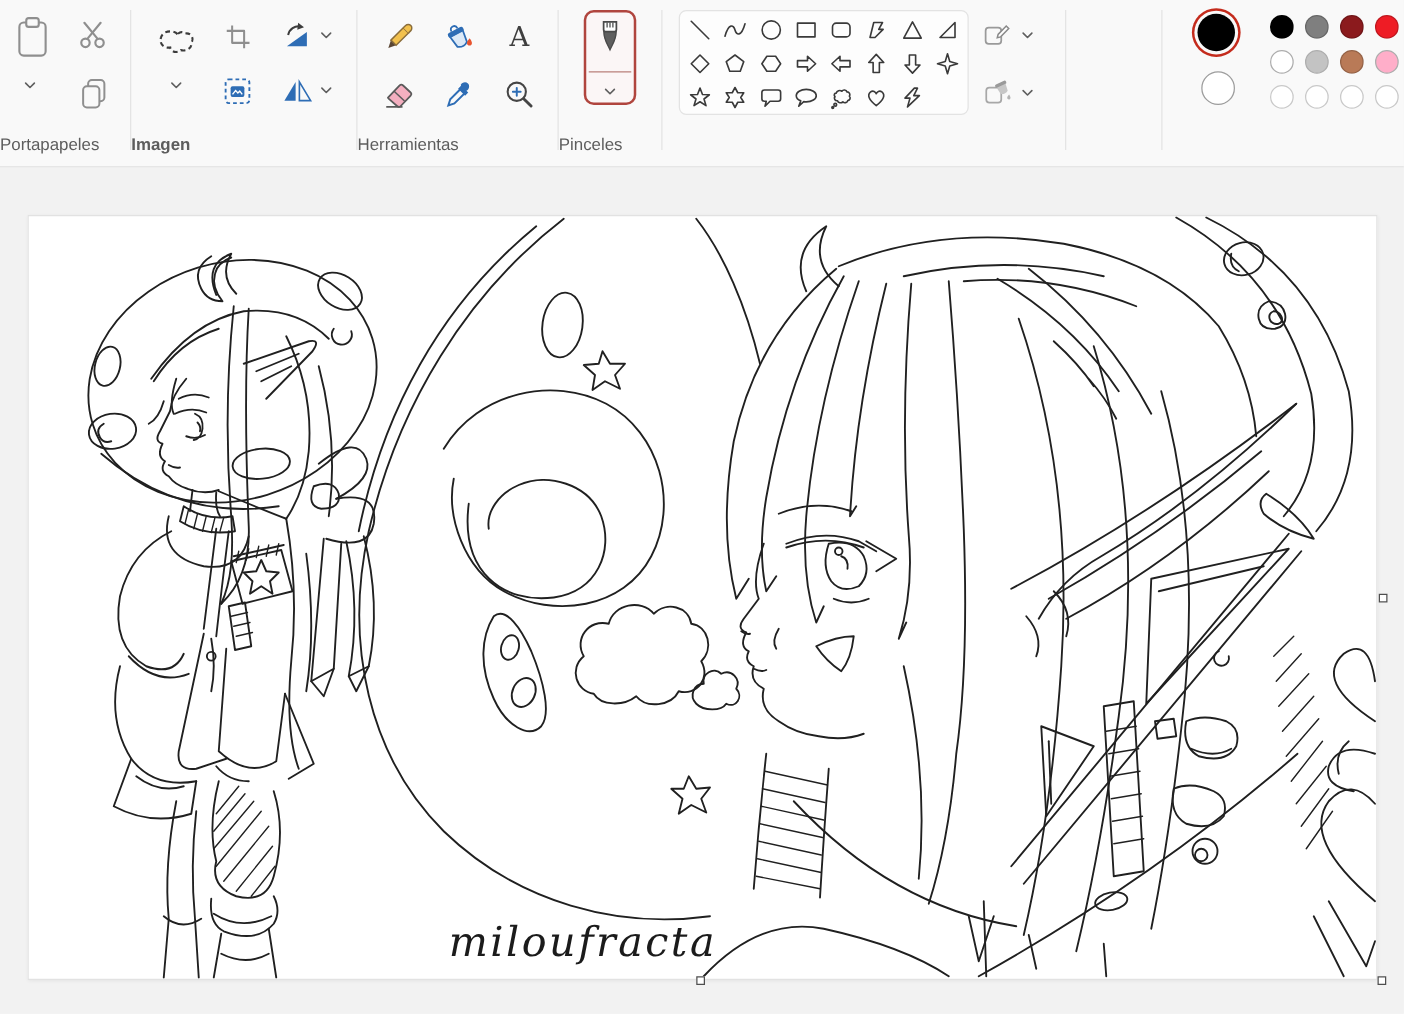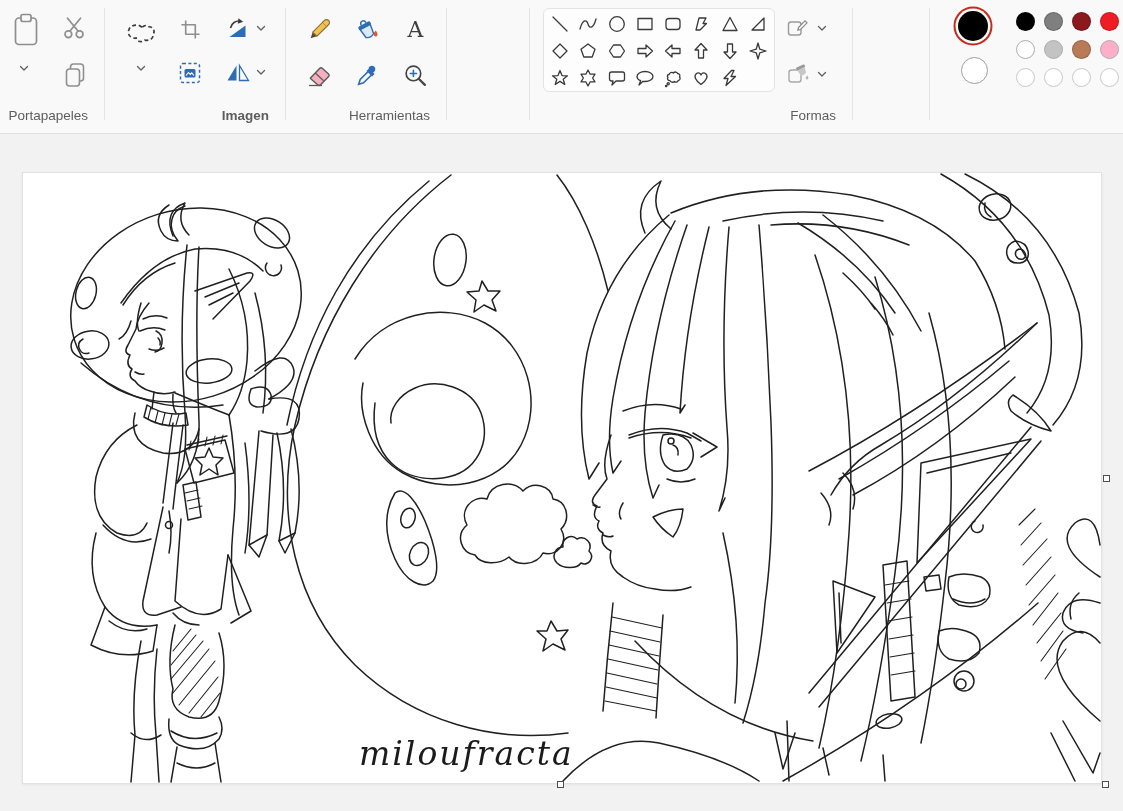--- a/index.html
+++ b/index.html
@@ -2,21 +2,21 @@
 <html><head>
 <meta charset="utf-8">
 <style>
   html,body{margin:0;padding:0;}
   body{width:1123px;height:811px;overflow:hidden;background:#f2f2f2;
        font-family:"Liberation Sans","DejaVu Sans",sans-serif;}
   .ribbon{position:absolute;left:0;top:0;width:1123px;height:133px;background:#f9f9f9;
           border-bottom:1px solid #e0e0e0;}
   .group{position:absolute;top:0;height:133px;}
   .gdiv{position:absolute;top:8px;width:1px;height:112px;background:#e4e4e4;}
-  .glabel{position:absolute;bottom:10px;left:0;right:16px;text-align:right;
+  .glabel{position:absolute;bottom:10px;left:0;right:16px;text-align:left;
           font-size:13.5px;color:#5d5d5d;white-space:nowrap;}
   .tbtn{position:absolute;display:flex;align-items:center;justify-content:center;
         border-radius:4px;cursor:pointer;}
   .chev{display:inline-block;width:12px;height:12px;line-height:0;}
   
   .brushbtn{position:absolute;left:20px;top:8px;width:42px;height:76px;
             border:2px solid #b0453e;border-radius:8px;background:#fbf6f6;
             display:flex;flex-direction:column;align-items:center;justify-content:space-between;
             padding:5px 0 3px 0;box-sizing:border-box;}
   .brushbtn .sep{width:34px;height:1px;background:#b9807b;}
@@ -202,20 +202,36 @@
             <circle cx="10" cy="10" r="7" stroke="#454545" stroke-width="1.6" fill="none"></circle>
             <path d="M15.3 15.3 L21 21" stroke="#454545" stroke-width="2.2" stroke-linecap="round"></path>
             <path d="M10 7 V13 M7 10 H13" stroke="#2e6db5" stroke-width="1.5" stroke-linecap="round"></path>
           </svg>
       </span>
     </div>
     <div class="glabel">Herramientas</div>
   </div>
   <div class="gdiv" style="left:446px;"></div>
 
+  <div class="group" style="left:447px;width:82px;">
+    <div class="brushbtn">
+      <span class="icn">
+        <svg viewBox="0 0 28 34" width="26" height="32">
+            <path d="M8.5 2.5 H19.5 V9 C19.5 10.2 18.9 10.8 17.8 10.8 H10.2 C9.1 10.8 8.5 10.2 8.5 9 Z" fill="#ffffff" stroke="#4a4a4a" stroke-width="1.5"></path>
+            <path d="M11.5 3 V7.2 M14 3 V7.2 M16.5 3 V7.2" stroke="#4a4a4a" stroke-width="1.1"></path>
+            <path d="M8.7 11 C8.7 17.5 11.2 20.5 14 26.5 C16.8 20.5 19.3 17.5 19.3 11 Z" fill="#5f5f5f" stroke="#4a4a4a" stroke-width="1.2"></path>
+          </svg>
+      </span>
+      <span class="sep"></span>
+      <span class="chev"><svg viewBox="0 0 12 12" width="12" height="12">
+            <path d="M2.5 4.5 L6 8 L9.5 4.5" stroke="#5f5f5f" stroke-width="1.3" fill="none" stroke-linecap="round" stroke-linejoin="round"></path>
+          </svg></span>
+    </div>
+    <div class="glabel">Pinceles</div>
+  </div>
   <div class="gdiv" style="left:529px;"></div>
 
   <div class="group" style="left:530px;width:322px;">
     <div class="shapebox" id="shape-gallery">
         <span class="shape-cell">
           <svg viewBox="0 0 20 20" width="20" height="20">
             <path d="M3 3 L17 17"></path>
           </svg>
         </span>
         <span class="shape-cell">
@@ -350,21 +366,20 @@
               <path d="M11.5 6 L19.5 6 L18.6 12.5 Q15.5 14.5 12.4 12.5 Z" fill="#c7c7c7"></path>
               <rect x="11" y="4" width="9.5" height="2.8" rx="1.2" fill="#9a9a9a"></rect>
             </g>
             <path d="M21.3 13.5 C22.4 15.3 22.7 16.3 22 17.1 C21.3 17.8 20.1 17.6 19.8 16.6 C19.5 15.6 20.3 14.6 21.3 13.5 Z" fill="#b3b3b3"></path>
           </svg>
       </span>
     </div>
     <div class="tbtn chev" style="left:286px;top:68px;"><svg viewBox="0 0 12 12" width="12" height="12">
           <path d="M2.5 4.5 L6 8 L9.5 4.5" stroke="#5f5f5f" stroke-width="1.3" fill="none" stroke-linecap="round" stroke-linejoin="round"></path>
         </svg></div>
-    <div class="glabel">Formas</div>
   </div>
   <div class="gdiv" style="left:852px;"></div>
 
   <div class="gdiv" style="left:929px;"></div>
 
   <div class="group" style="left:930px;width:193px;">
     <div class="c1" id="color1" style="background: rgb(0, 0, 0);"></div>
     <div class="c2" id="color2" style="background: rgb(255, 255, 255);"></div>
     <div class="palette" id="palette">
         <span class="swatch" style="background: rgb(0, 0, 0); border: 1.2px solid rgba(0, 0, 0, 0.2);"></span>

